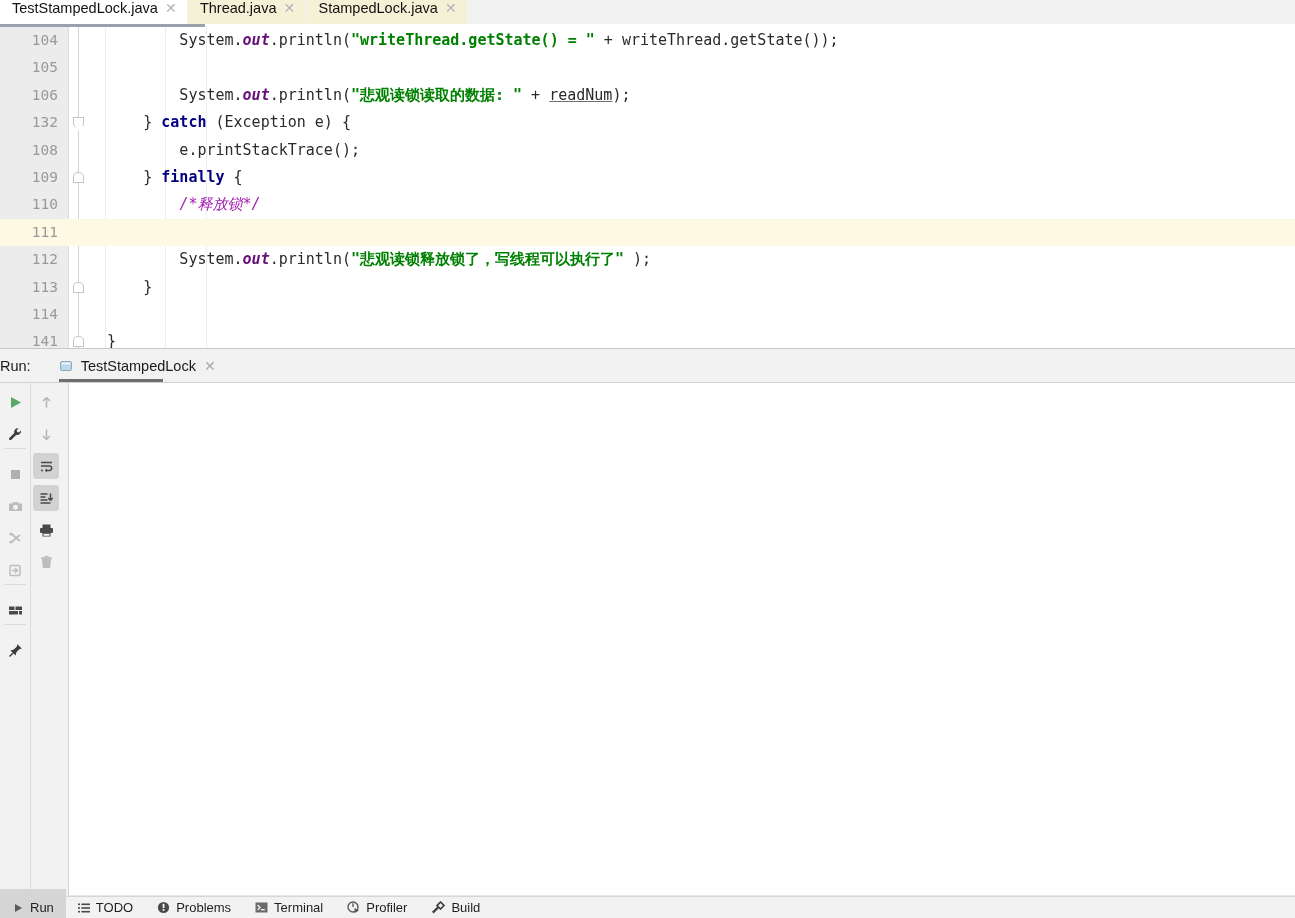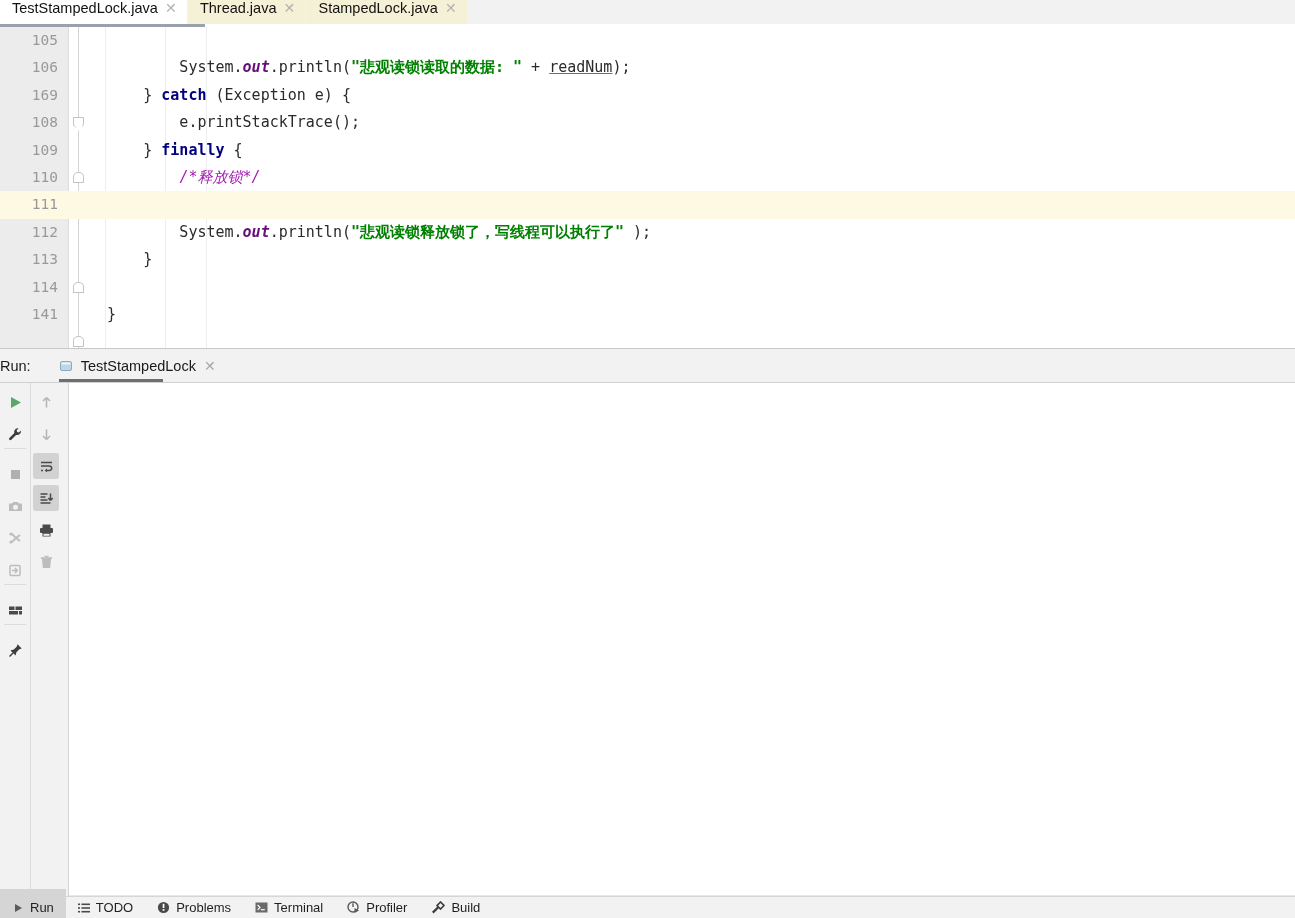--- a/index.html
+++ b/index.html
@@ -197,23 +197,24 @@
   <div class="tabbar-underline"></div>
 
   <div class="editor">
     <div class="gutter"></div>
     <div class="gutter-edge"></div>
     <div class="fold-line"></div>
     <div class="guide" style="left:105px"></div>
     <div class="guide" style="left:165px"></div>
     <div class="guide" style="left:206px"></div>
     <div class="lines" id="code-lines">
+        <div class="line"><div class="lnum">104</div><div class="code" style="left: 71px;"><span class="plain">            System.</span><span class="stat">out</span><span class="plain">.println(</span><span class="str">"writeThread.getState() = "</span><span class="plain"> + writeThread.getState());</span></div></div>
         <div class="line"><div class="lnum">105</div><div class="code" style="left: 71px;"></div></div>
         <div class="line"><div class="lnum">106</div><div class="code" style="left: 71px;"><span class="plain">            System.</span><span class="stat">out</span><span class="plain">.println(</span><span class="str">"悲观读锁读取的数据: "</span><span class="plain"> + </span><span class="var">readNum</span><span class="plain">);</span></div></div>
-        <div class="line"><div class="lnum">169</div><div class="code" style="left: 71px;"><span class="plain">        } </span><span class="kw">catch</span><span class="plain"> (Exception e) {</span></div></div>
+        <div class="line"><div class="lnum">132</div><div class="code" style="left: 71px;"><span class="plain">        } </span><span class="kw">catch</span><span class="plain"> (Exception e) {</span></div></div>
         <div class="line"><div class="lnum">108</div><div class="code" style="left: 71px;"><span class="plain">            e.printStackTrace();</span></div></div>
         <div class="line"><div class="lnum">109</div><div class="code" style="left: 71px;"><span class="plain">        } </span><span class="kw">finally</span><span class="plain"> {</span></div></div>
         <div class="line"><div class="lnum">110</div><div class="code" style="left: 71px;"><span class="plain">            </span><span class="cmt">/*释放锁*/</span></div></div>
         <div class="line hl"><div class="lnum">111</div></div>
         <div class="line"><div class="lnum">112</div><div class="code" style="left: 71px;"><span class="plain">            System.</span><span class="stat">out</span><span class="plain">.println(</span><span class="str">"悲观读锁释放锁了，写线程可以执行了"</span><span class="plain"> );</span></div></div>
         <div class="line"><div class="lnum">113</div><div class="code" style="left: 71px;"><span class="plain">        }</span></div></div>
         <div class="line"><div class="lnum">114</div><div class="code" style="left: 71px;"></div></div>
         <div class="line"><div class="lnum">141</div><div class="code" style="left: 71px;"><span class="plain">    }</span></div></div>
       </div>
     <div id="fold-markers">

